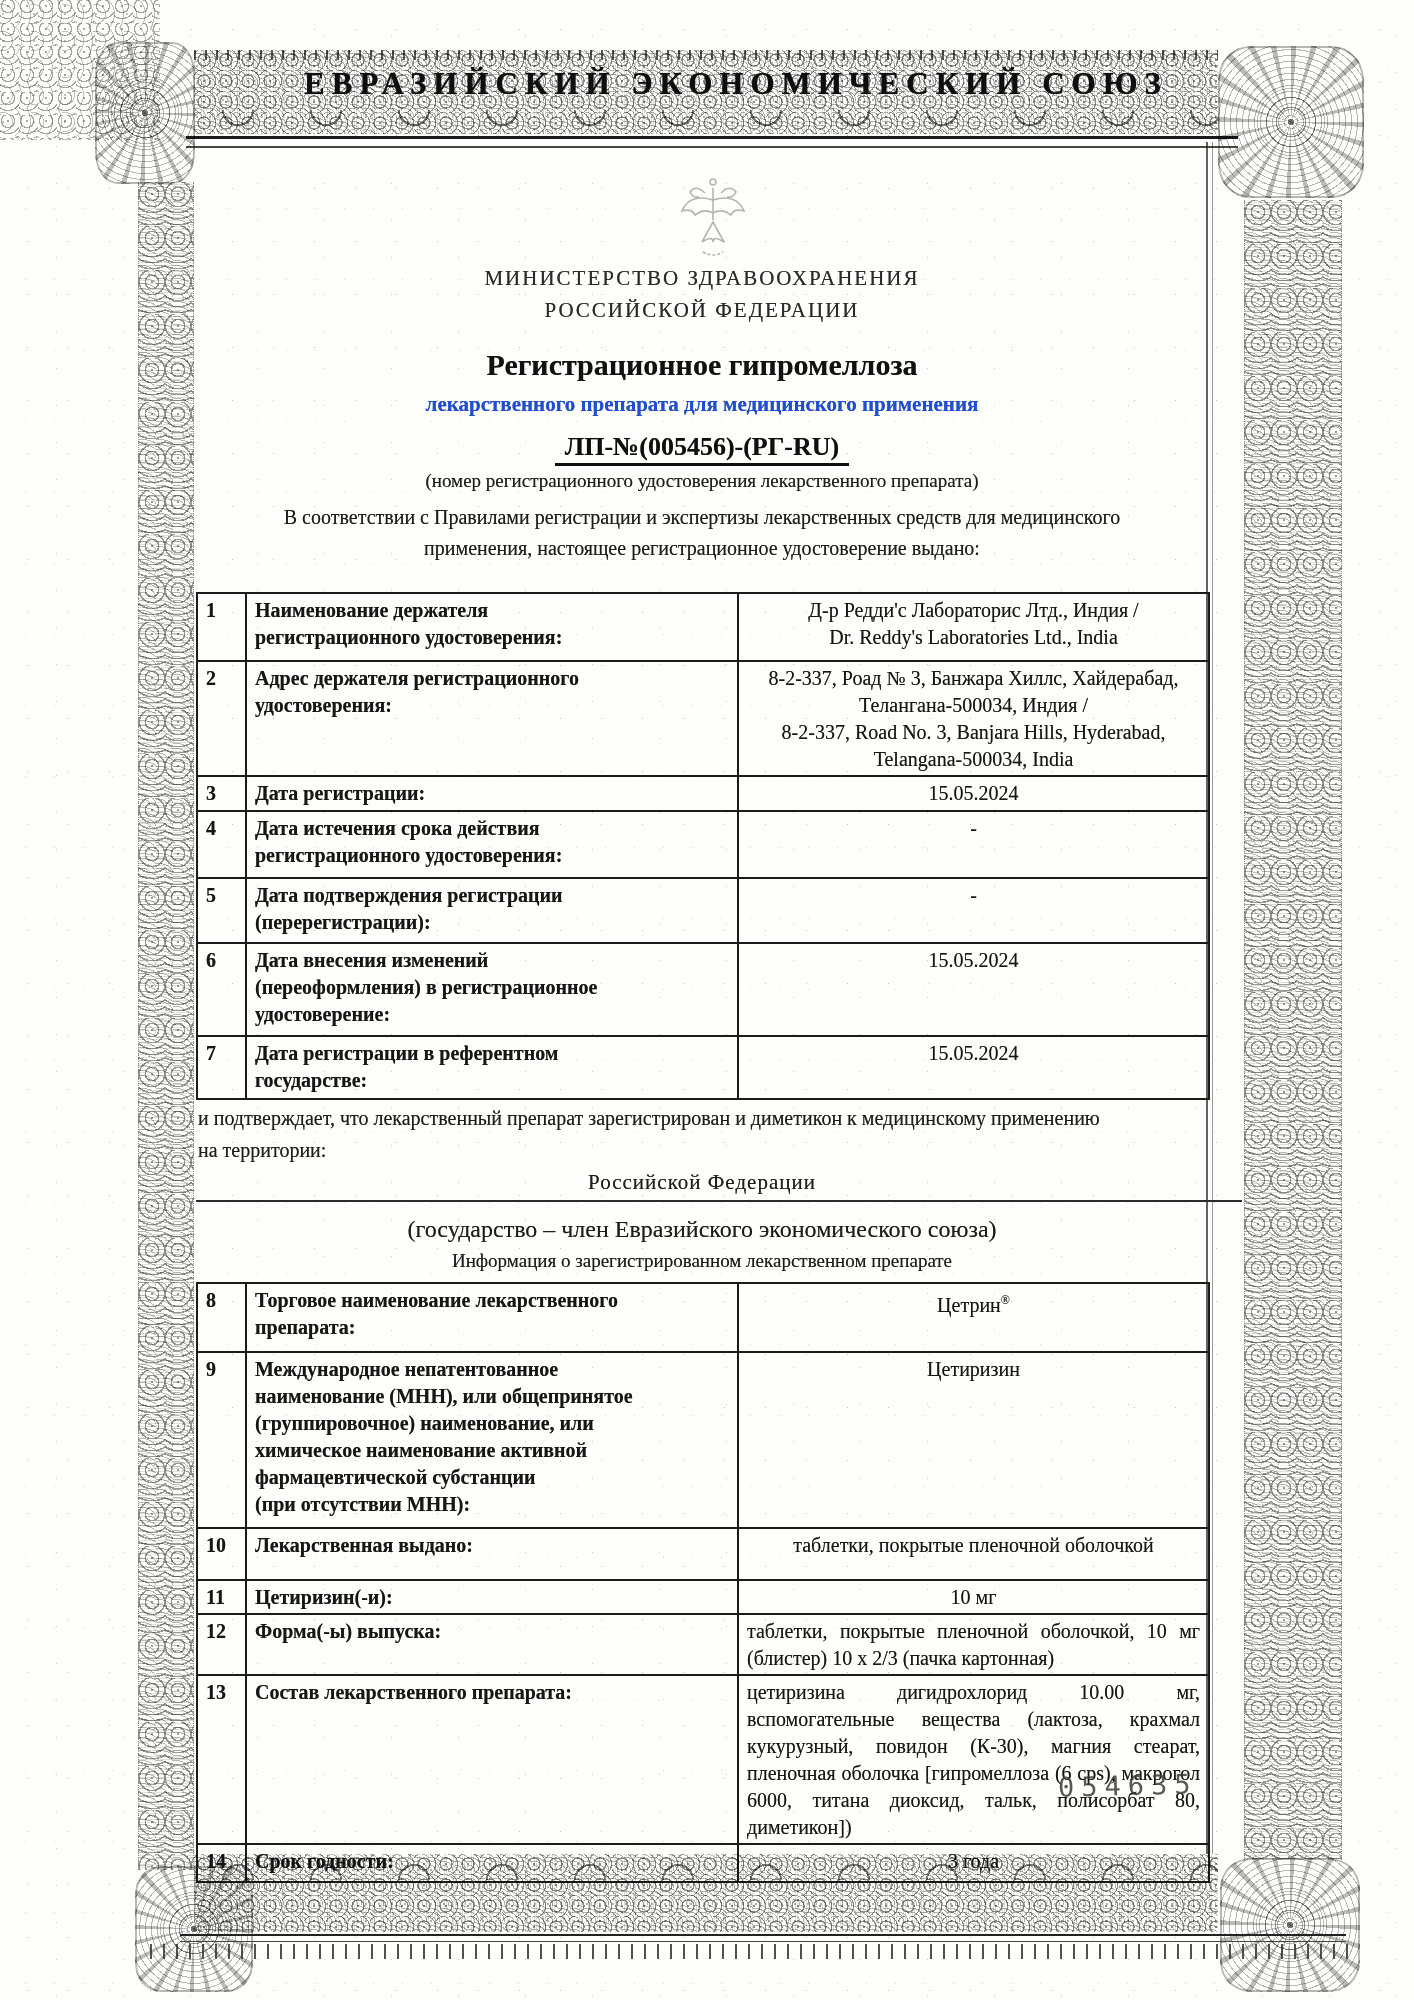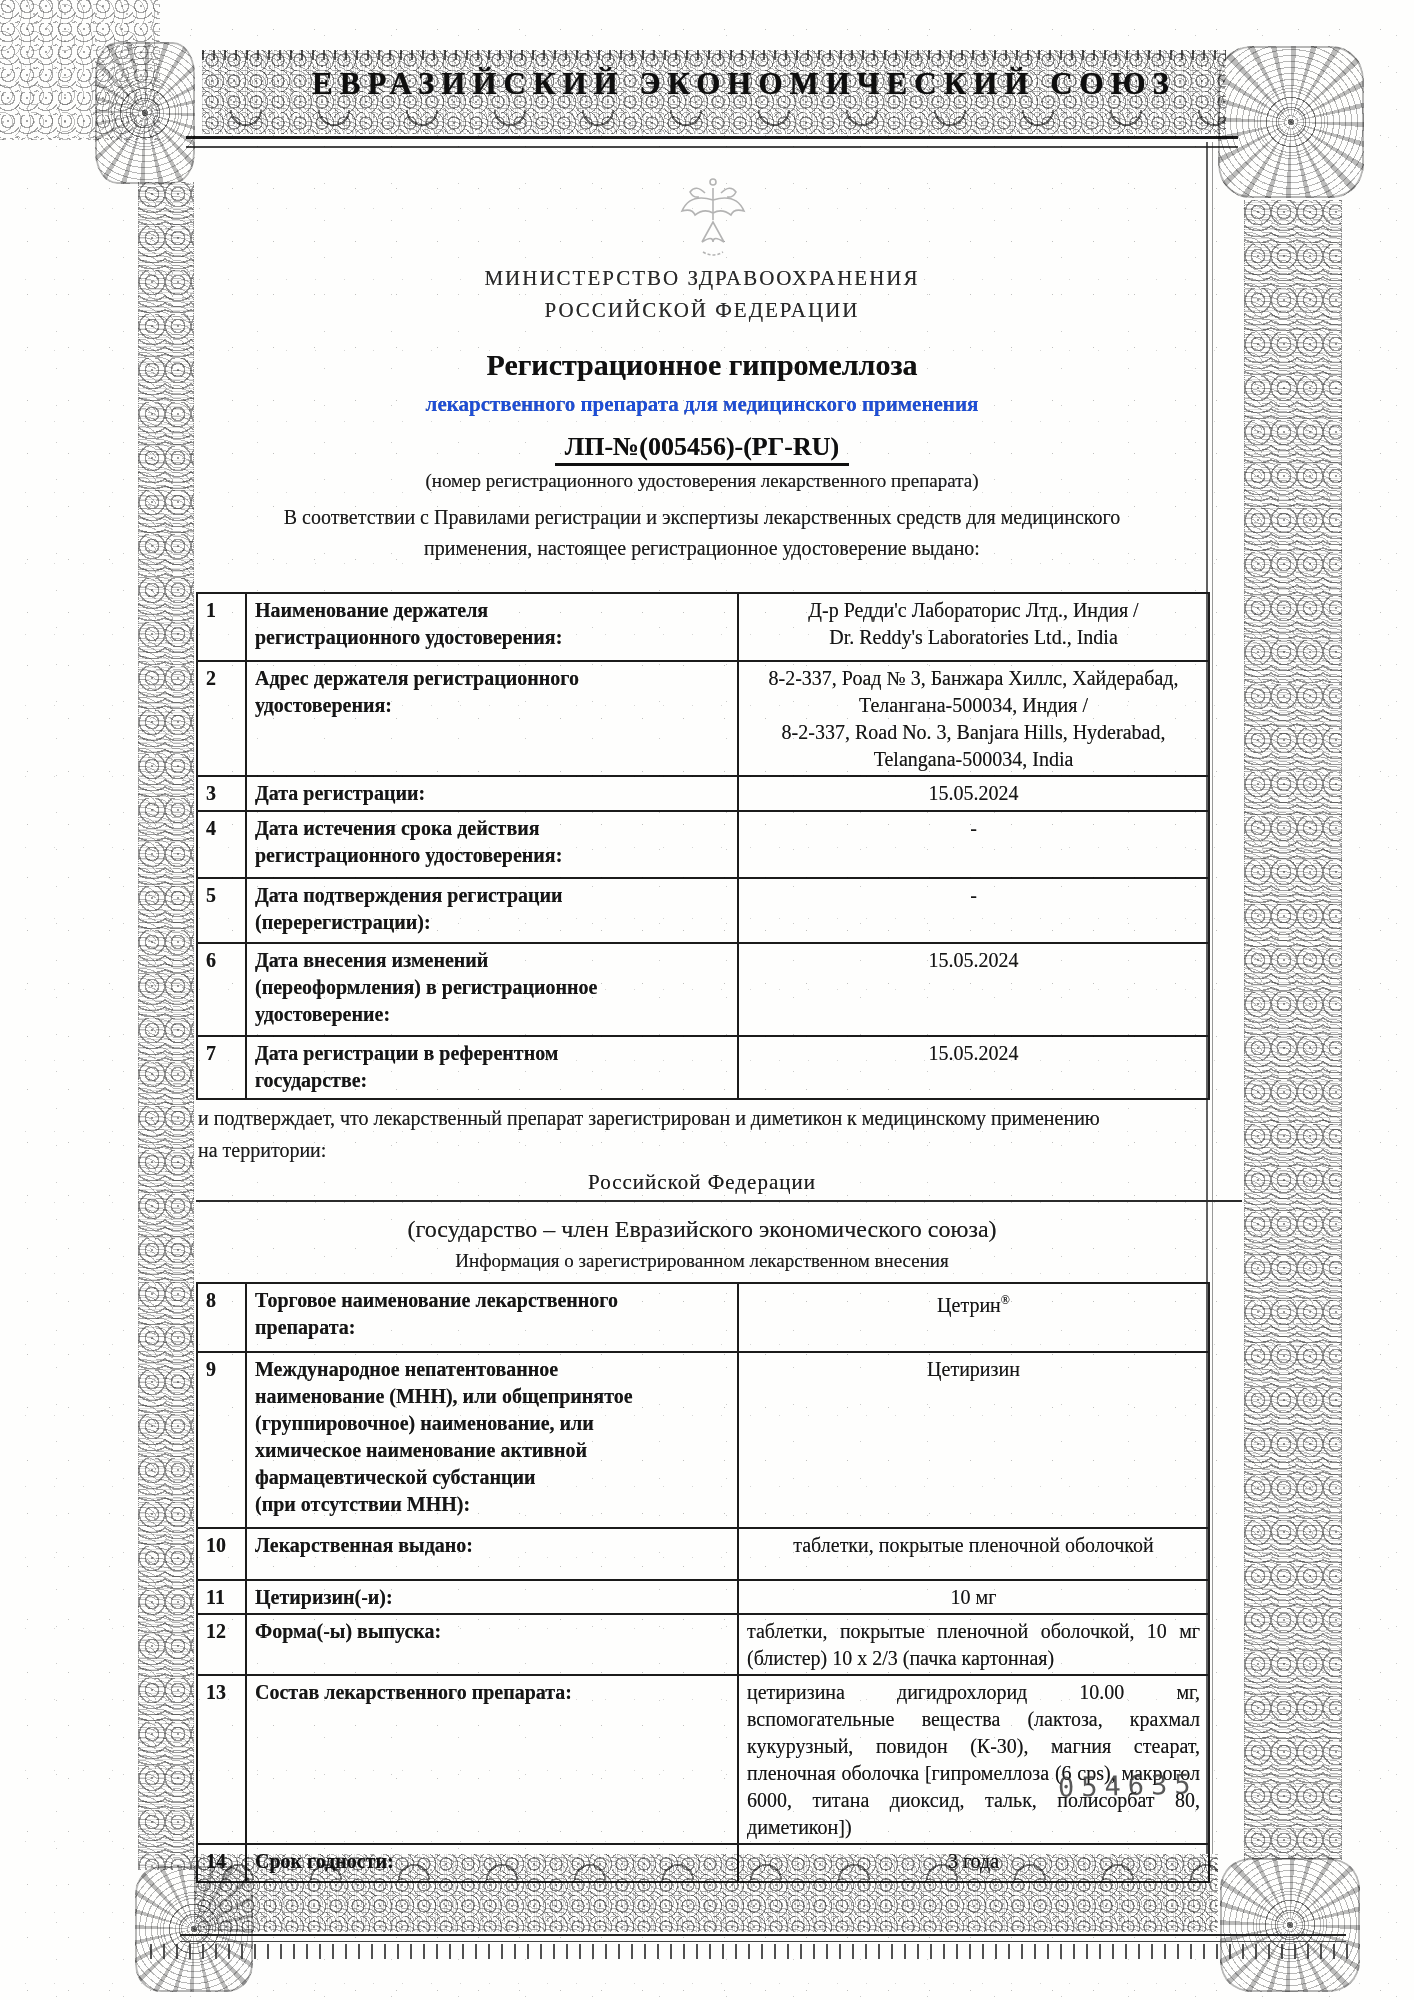--- a/index.html
+++ b/index.html
@@ -11,21 +11,21 @@
   }
   .abs{position:absolute;}
   
   .ornament{
     background-image:
       repeating-radial-gradient(circle at 10px 10px, rgba(0,0,0,.45) 0 1.1px, transparent 1.1px 5.5px),
       repeating-radial-gradient(circle at 3px 16px, rgba(0,0,0,.30) 0 1px, transparent 1px 4px),
       repeating-linear-gradient(90deg, rgba(0,0,0,.12) 0 1px, transparent 1px 7px);
     background-size:22px 21px, 13px 17px, 9px 100%;
   }
-  .band-top{left:202px;top:50px;width:1024px;height:84px;z-index:1;}
+  .band-top{left:194px;top:50px;width:1024px;height:84px;z-index:1;}
   .band-top::before{ 
     content:"";position:absolute;left:0;right:0;top:0;height:10px;
     background:repeating-linear-gradient(90deg, rgba(0,0,0,.65) 0 2px, transparent 2px 11px);
   }
   .band-top::after{ 
     content:"";position:absolute;left:0;right:0;bottom:-6px;height:30px;
     background-image:radial-gradient(circle at 50% 0px, transparent 0 14px, rgba(0,0,0,.55) 14px 16px, transparent 16px);
     background-size:88px 30px;background-repeat:repeat-x;
   }
   .union-text{
@@ -235,21 +235,21 @@
     <td class="c-value">15.05.2024</td>
   </tr>
 </tbody>
   </table>
 
 <div class="abs content-text confirm">и подтверждает, что лекарственный препарат зарегистрирован и диметикон к медицинскому применению
 на территории:</div>
 <div class="abs content-text centerblock territory">Российской Федерации</div>
 <div class="abs rule-territory"></div>
 <div class="abs content-text centerblock territory-note">(государство – член Евразийского экономического союза)</div>
-<div class="abs content-text centerblock info-heading">Информация о зарегистрированном лекарственном внесения</div>
+<div class="abs content-text centerblock info-heading">Информация о зарегистрированном лекарственном препарате</div>
 
 <table class="doc t-product">
   <colgroup>
       <col style="width:49px">
       <col style="width:492px">
       <col style="width:471px">
     </colgroup>
   <tbody>
       <tr style="height:69px">
     <td class="c-num">8</td>

